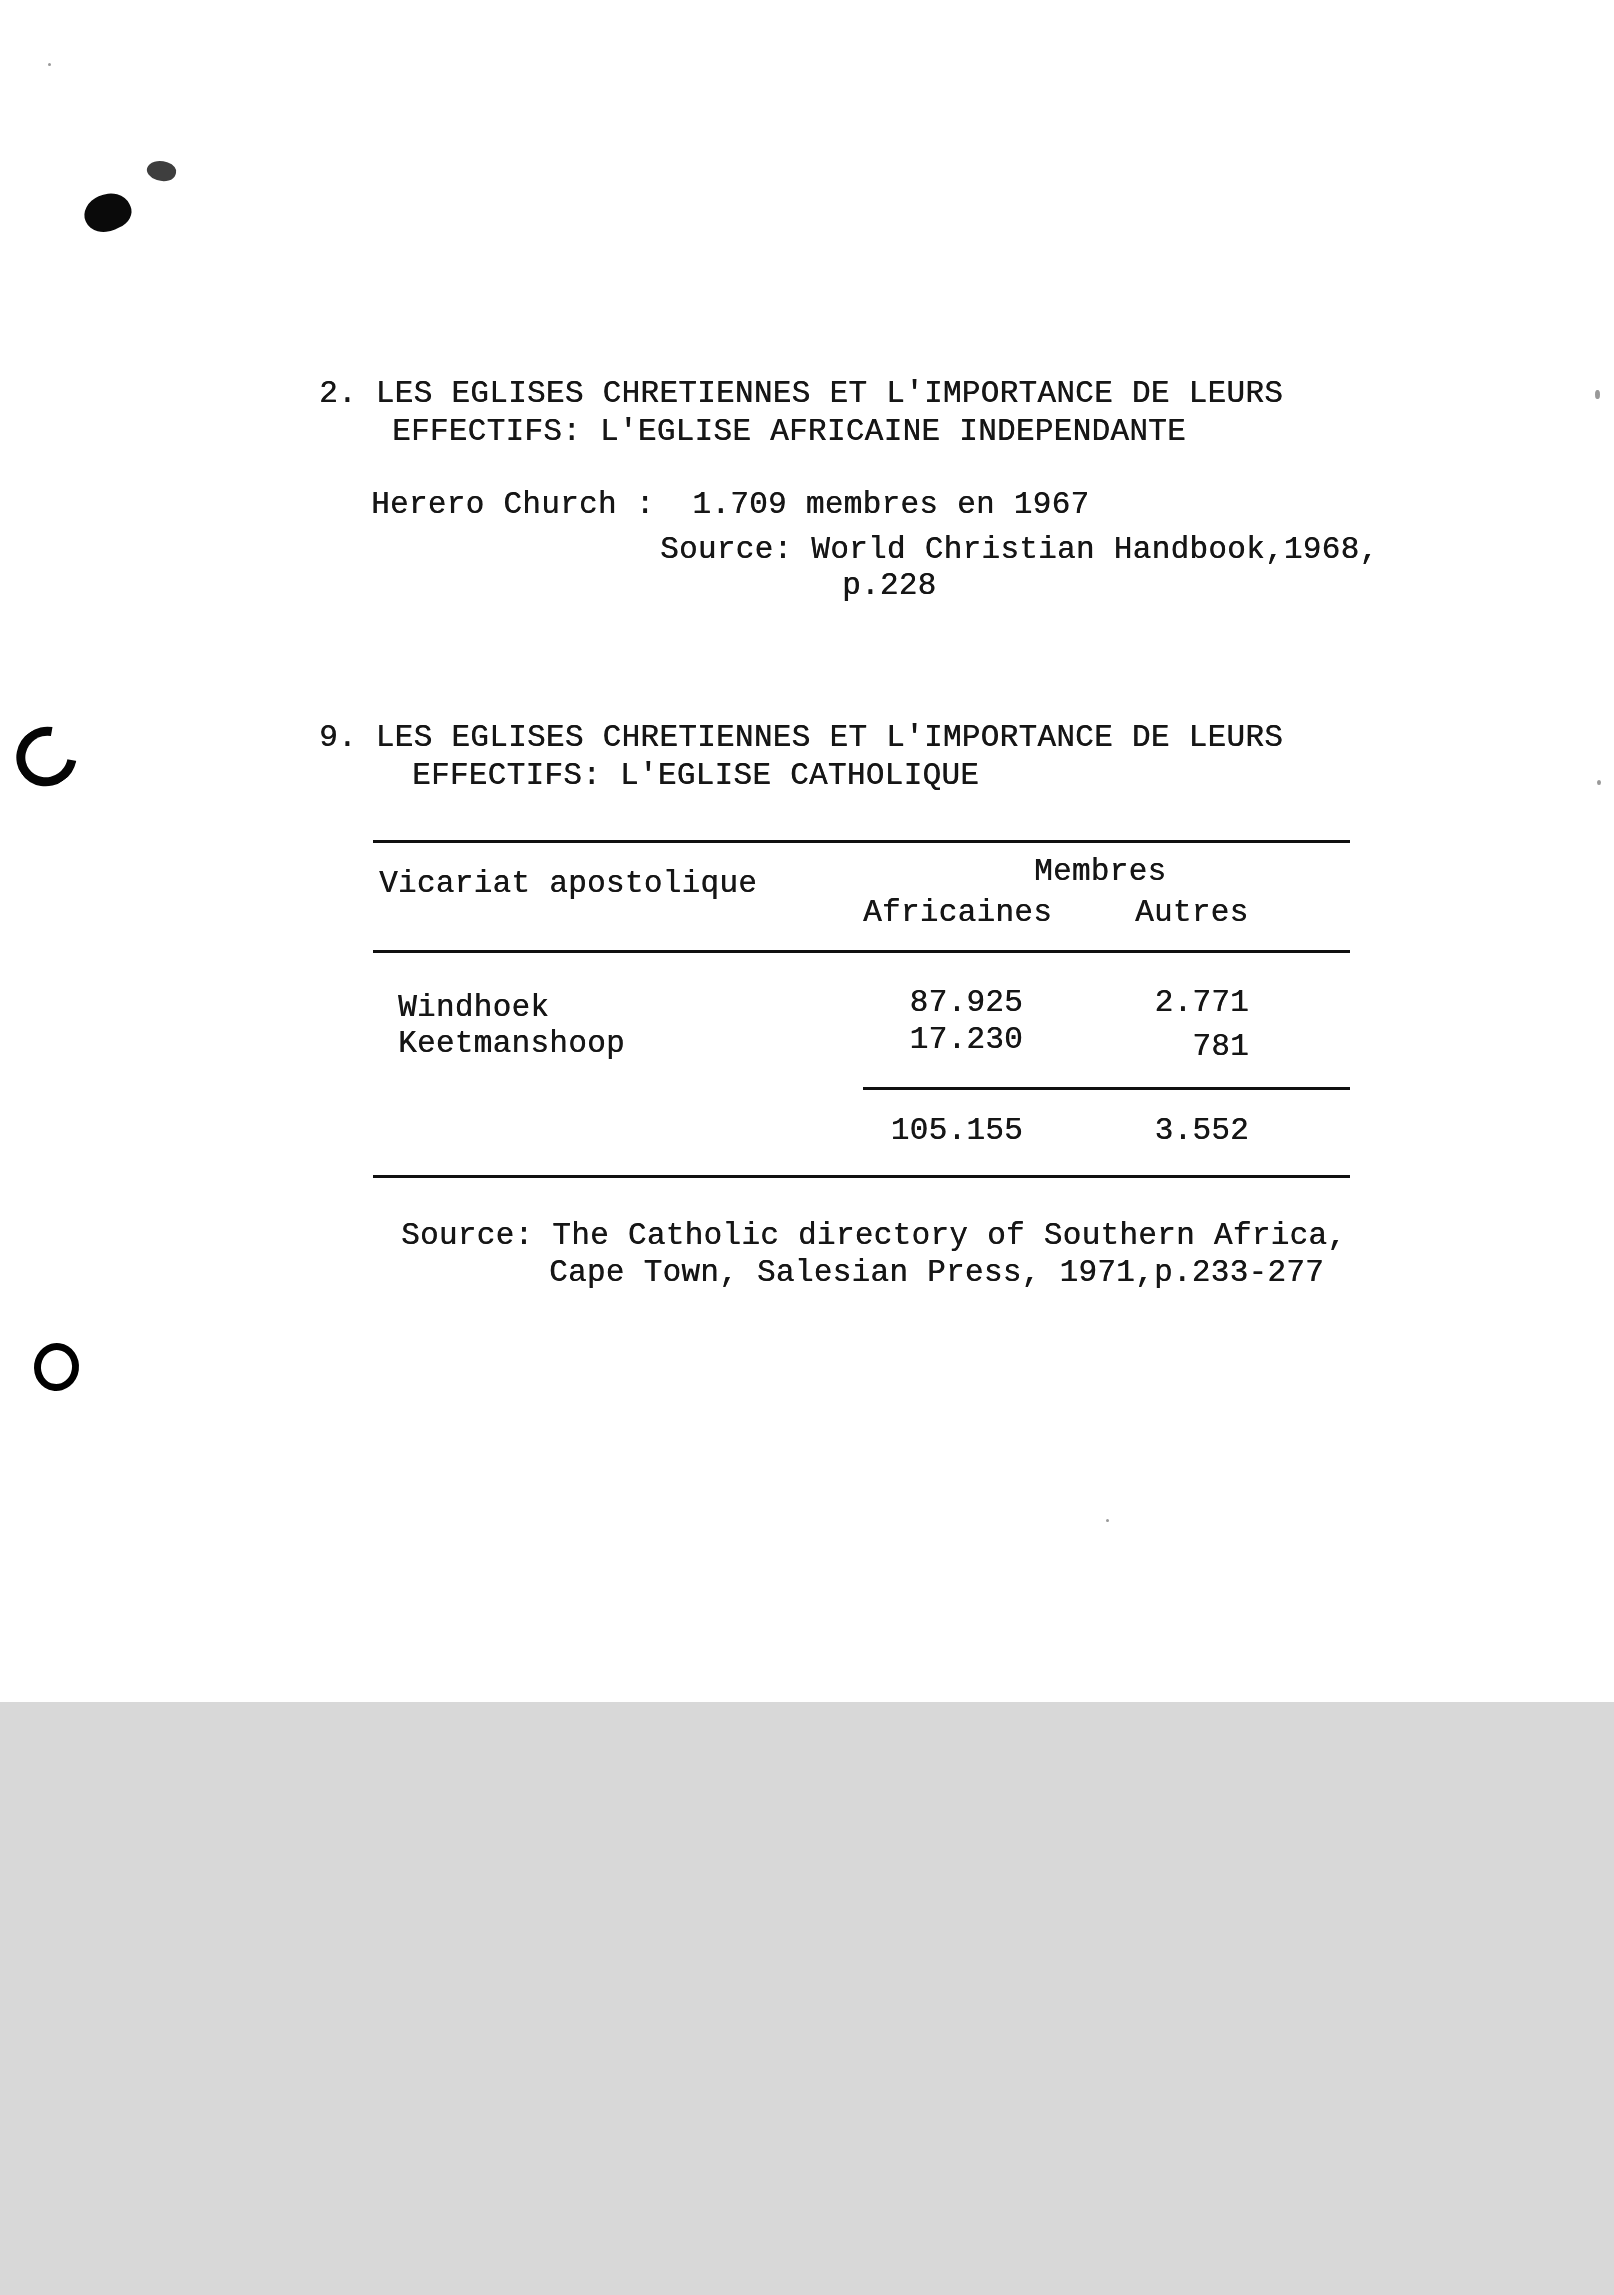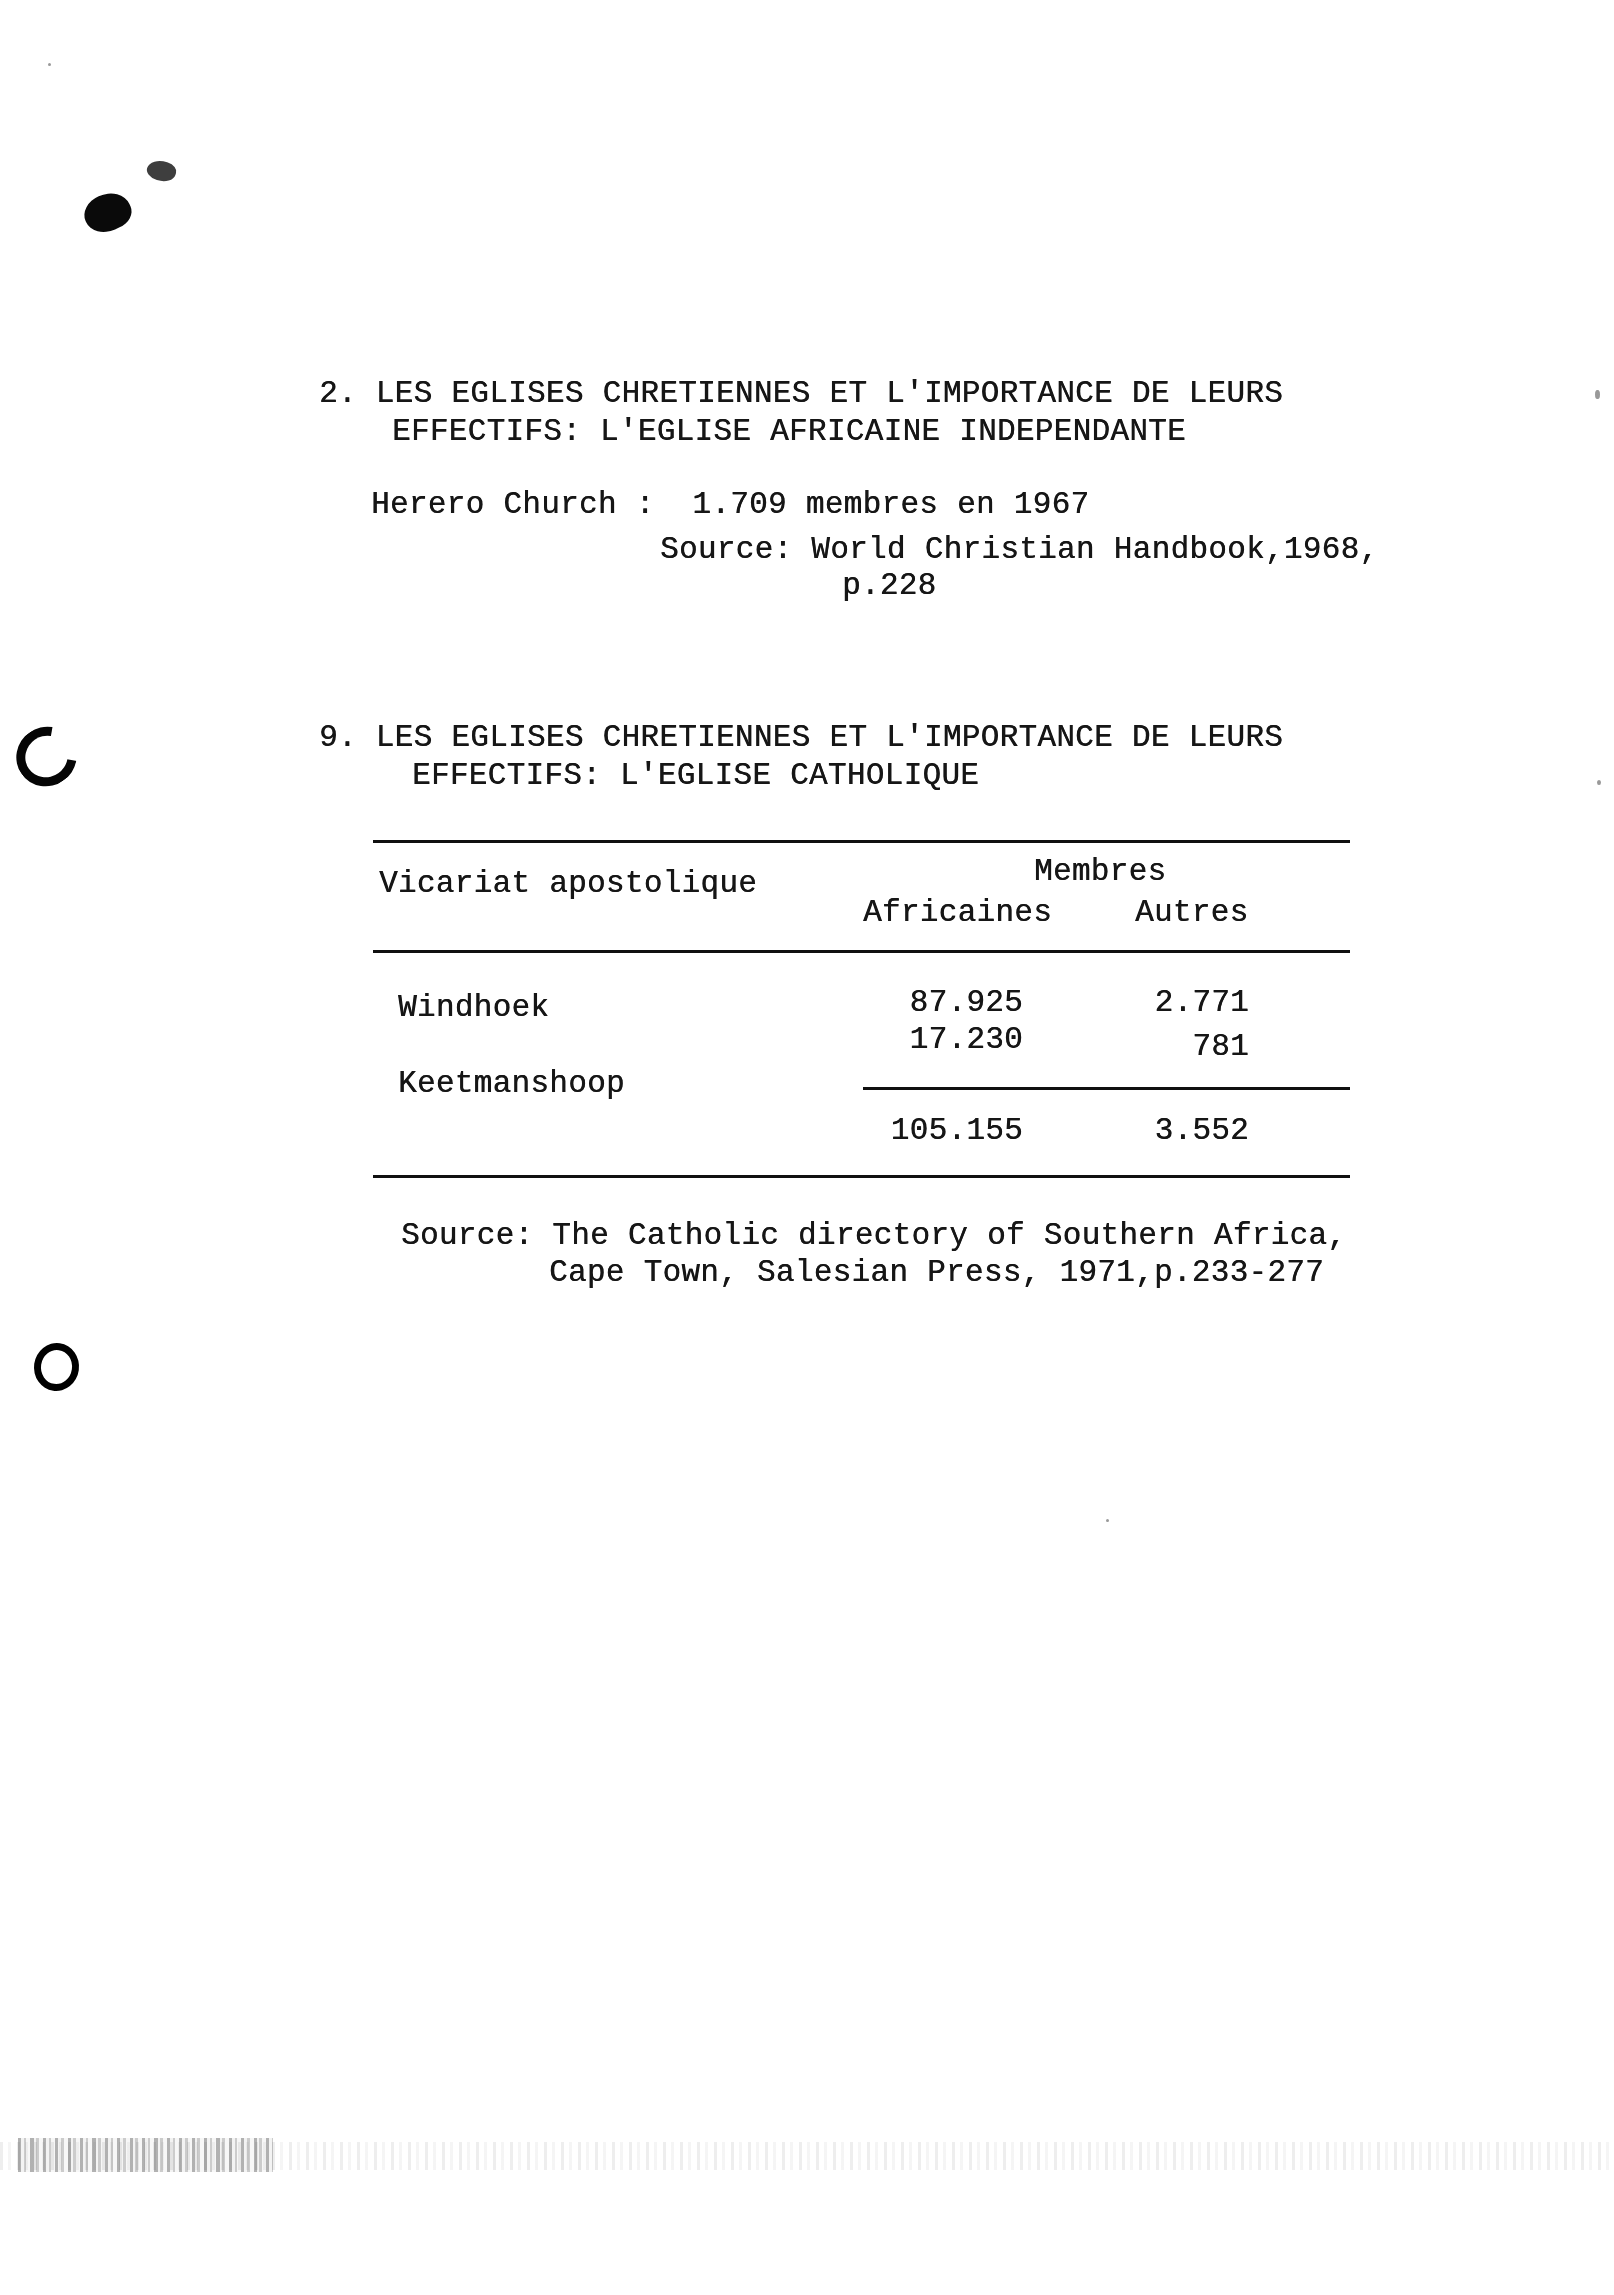--- a/index.html
+++ b/index.html
@@ -3,21 +3,21 @@
 <meta charset="utf-8">
 <style>
   html, body {
     margin: 0;
     padding: 0;
     background: #d8d8d8;
   }
   .page {
     position: relative;
     width: 1614px;
-    height: 2295px;
+    height: 1702px;
     background: #ffffff;
     overflow: hidden;
     font-family: "Liberation Mono", "DejaVu Sans Mono", monospace;
     color: var(--ink, #161616);
   }
   .t {
     position: absolute;
     font-size: 31px;
     line-height: 34px;
     white-space: pre;
@@ -121,21 +121,21 @@
   <div class="t" style="left:1034px; top:855px;">Membres</div>
   <div class="t" style="left:863px; top:896px;">Africaines</div>
   <div class="t" style="left:1135px; top:896px;">Autres</div>
 
   <div class="rule" style="left:373px; top:950px; width:977px;"></div>
 
   <div class="t" style="left:398px; top:991px;">Windhoek</div>
   <div class="t num" style="right:591px; top:986px;">87.925</div>
   <div class="t num" style="right:365px; top:986px;">2.771</div>
 
-  <div class="t" style="left:398px; top:1027px;margin-top:40px;">Keetmanshoop</div>
+  <div class="t" style="left:398px; top:1027px;">Keetmanshoop</div>
   <div class="t num" style="right:591px; top:1023px;">17.230</div>
   <div class="t num" style="right:365px; top:1023px;margin-top:7px;">781</div>
 
   <div class="rule" style="left:863px; top:1087px; width:487px;"></div>
 
   <div class="t num" style="right:591px; top:1114px;">105.155</div>
   <div class="t num" style="right:365px; top:1114px;">3.552</div>
 
   <div class="rule" style="left:373px; top:1175px; width:977px;"></div>
 

